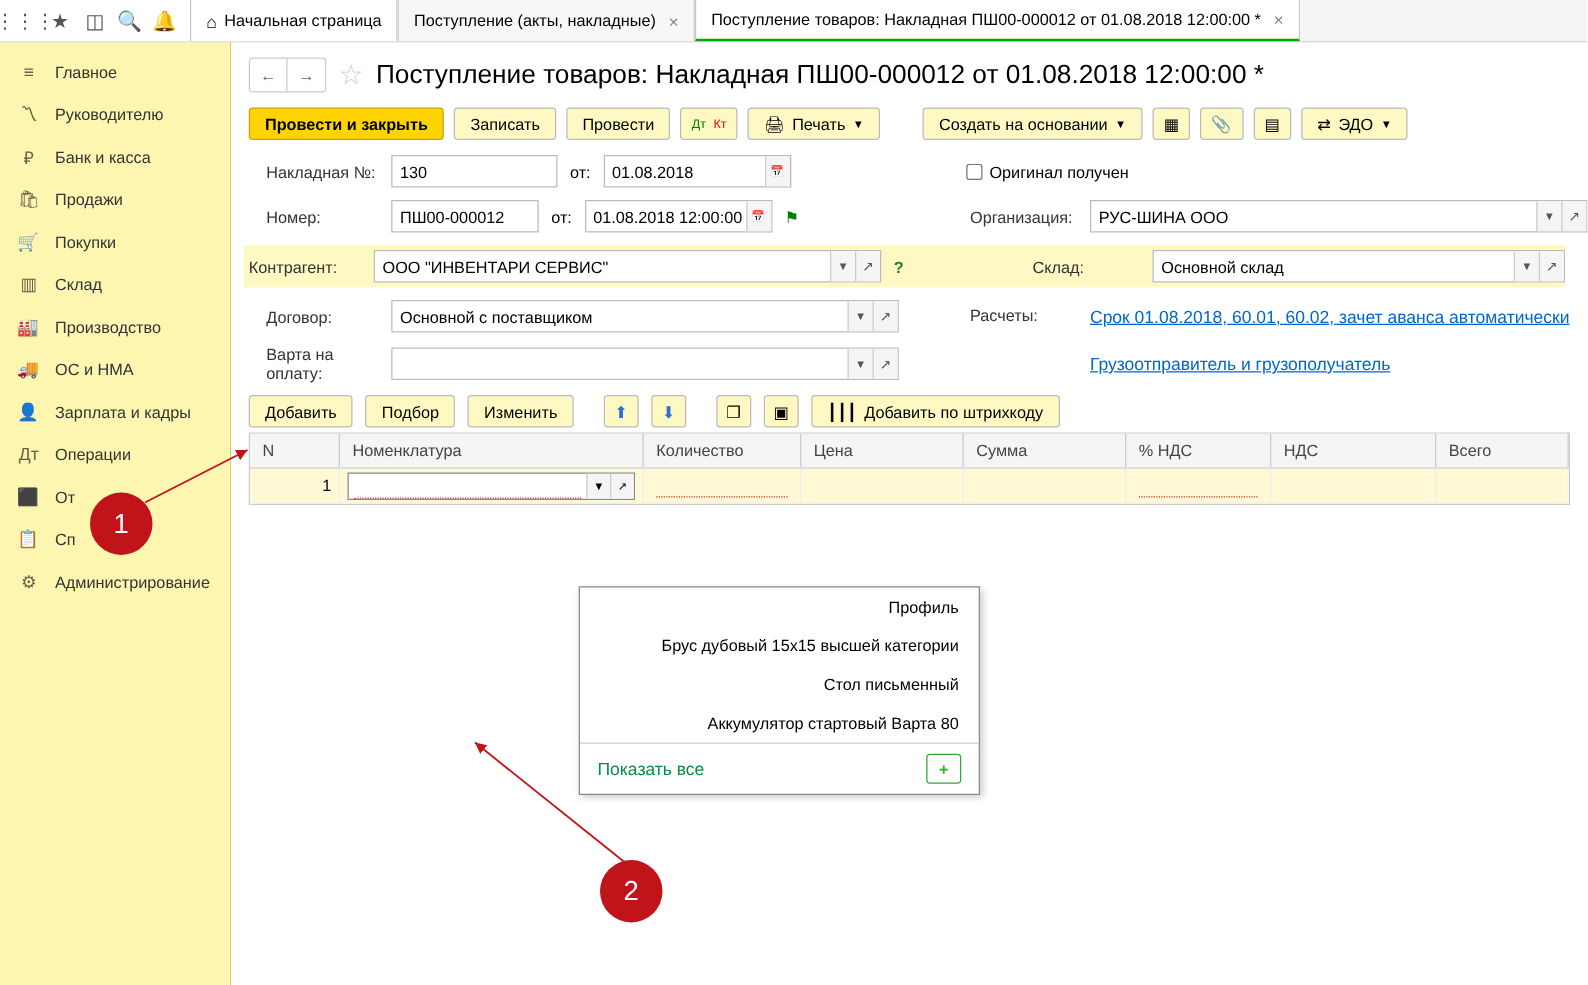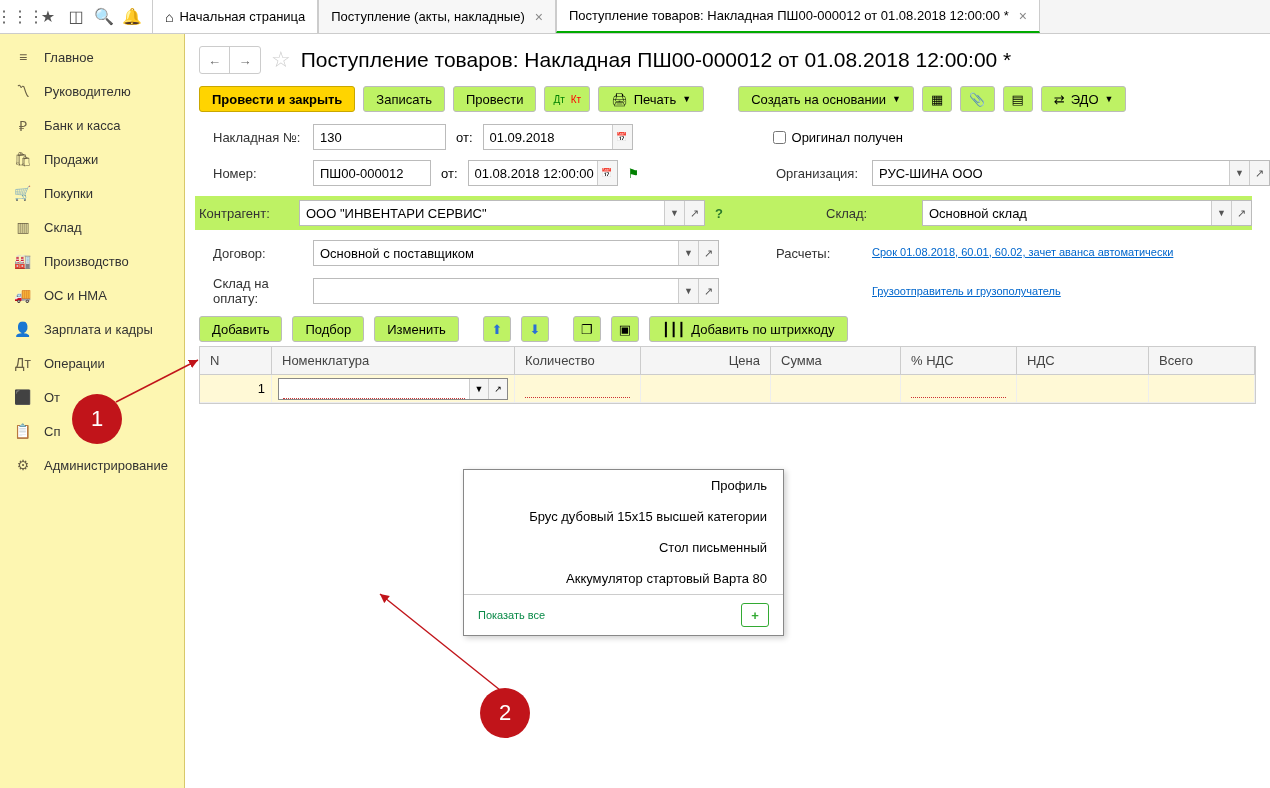--- a/index.html
+++ b/index.html
@@ -27,58 +27,58 @@
 
 .hdr-row { display: flex; align-items: center; gap: 10px; margin-bottom: 12px; }
 .nav-arrows { display: flex; border: 1px solid #ccc; border-radius: 3px; overflow: hidden; }
 .nav-arrows span { width: 30px; height: 26px; display: flex; align-items: center; justify-content: center; border-right: 1px solid #ccc; color: #666; cursor: pointer; }
 .nav-arrows span:last-child { border-right: none; }
 .star-grey { color: #ccc; font-size: 22px; }
 .page-title { font-size: 21px; font-weight: normal; }
 
 
 .cmd-bar { display: flex; align-items: center; gap: 8px; margin-bottom: 12px; }
-.btn { height: 26px; padding: 0 12px; border: 1px solid #bbb; background: #bef264; border-radius: 3px; cursor: pointer; display: inline-flex; align-items: center; gap: 6px; }
+.btn { height: 26px; padding: 0 12px; border: 1px solid #bbb; background: #fef9c3; border-radius: 3px; cursor: pointer; display: inline-flex; align-items: center; gap: 6px; }
 .btn.yellow { background: #ffd400; border-color: #c9a700; font-weight: bold; }
 .btn.icon { padding: 0 8px; }
 .btn .caret { font-size: 9px; }
 
 
 .form { margin-bottom: 10px; }
 .form-row { display: flex; align-items: center; margin-bottom: 10px; gap: 10px; margin-left: 14px; }
 .lbl { width: 90px; text-align: left; color: #333; }
 .input { height: 26px; border: 1px solid #bbb; background: #fff; padding: 0 6px; }
 .combo { height: 26px; border: 1px solid #bbb; background: #fff; display: flex; align-items: center; position: relative; }
 .combo .val { flex: 1; padding: 0 6px; overflow: hidden; white-space: nowrap; }
 .combo .cbtn { width: 20px; height: 100%; border-left: 1px solid #ccc; display: flex; align-items: center; justify-content: center; font-size: 9px; color: #555; cursor: pointer; background: #f5f5f5; }
 .combo .cbtn.ext { font-size: 11px; }
-.hl-green { background: #bef264; border-color: #8ac65d; }
+.hl-green { background: #fef9c3; border-color: #8ac65d; }
 .hl-green .combo { background: #fff; }
 
 .right-col-row { display: flex; width: 100%; }
 .left-block { display: flex; align-items: center; gap: 10px; }
 .right-block { display: flex; align-items: center; gap: 10px; margin-left: auto; }
 .right-block .lbl { width: auto; }
-.link { color: #0066cc; text-decoration: underline; cursor: pointer; font-size: 11px; }
+.link { color: #0066cc; text-decoration: underline; cursor: pointer; font-size: 14px; }
 .chk { display: flex; align-items: center; gap: 6px; }
 
 
 .tbl-bar { display: flex; align-items: center; gap: 10px; margin-top: 10px; margin-bottom: 0; }
 .btn.sm-icon { padding: 0 7px; width: 28px; justify-content: center; }
 
 
 .tbl { border: 1px solid #ccc; border-top: 1px solid #ccc; margin-top: 4px; }
 .tbl-head { display: flex; background: #f5f5f5; border-bottom: 1px solid #ccc; height: 28px; }
 .tbl-head .th { border-right: 1px solid #ccc; padding: 6px 10px; color: #444; }
 .tbl-row { display: flex; height: 28px; background: #fff9d6; border-bottom: 1px solid #eee; }
 .tbl-row .td { border-right: 1px solid #eee; padding: 4px 6px; display: flex; align-items: center; }
 .c-n { width: 72px; justify-content: flex-end; padding-right: 12px; }
 .c-nom { width: 243px; }
 .c-qty { width: 126px; }
-.c-price { width: 130px; text-align: right; }
+.c-price { width: 130px; }
 .c-sum { width: 130px; }
 .c-vatpct { width: 116px; }
 .c-vat { width: 132px; }
 .c-total { flex: 1; }
 
 .td .dotted { flex: 1; height: 18px; border-bottom: 1px dotted #c33; margin: 0 4px; }
 .nom-combo { display: flex; width: 100%; border: 1px solid #888; height: 22px; background: #fff; }
 .nom-combo .ni { flex: 1; border-bottom: 1px dotted #c33; margin: 0 4px; }
 .nom-combo .cbtn { width: 19px; border-left: 1px solid #ccc; display: flex; align-items: center; justify-content: center; font-size: 9px; cursor: pointer; background: #f5f5f5; }
 
@@ -216,21 +216,21 @@
       </button>
     </div>
 
     <div class="form">
       <div class="form-row right-col-row">
         <div class="left-block">
           <span class="lbl">Накладная №:</span>
           <input class="input" style="width: 133px;" value="130">
           <span>от:</span>
           <div class="combo" style="width:150px">
-            <span class="val">01.09.2018</span>
+            <span class="val">01.08.2018</span>
             <span class="cbtn">📅</span>
           </div>
         </div>
         <div class="right-block" style="margin-left:130px">
           <label class="chk">
             <input type="checkbox" style="">
             <span>Оригинал получен</span>
           </label>
         </div>
       </div>
@@ -286,21 +286,21 @@
           </div>
         </div>
         <div class="right-block" style="align-items:flex-start">
           <span class="lbl" style="width:86px">Расчеты:</span>
           <a class="link" style="width:398px">Срок 01.08.2018, 60.01, 60.02, зачет аванса автоматически</a>
         </div>
       </div>
 
       <div class="form-row right-col-row">
         <div class="left-block">
-          <span class="lbl">Склад на оплату:</span>
+          <span class="lbl">Варта на оплату:</span>
           <div class="combo" style="width:406px">
             <span class="val"></span>
             <span class="cbtn">▼</span>
             <span class="cbtn ext">↗</span>
           </div>
         </div>
         <div class="right-block">
           <span class="lbl" style="width:86px"></span>
           <a class="link" style="width:398px">Грузоотправитель и грузополучатель</a>
         </div>

